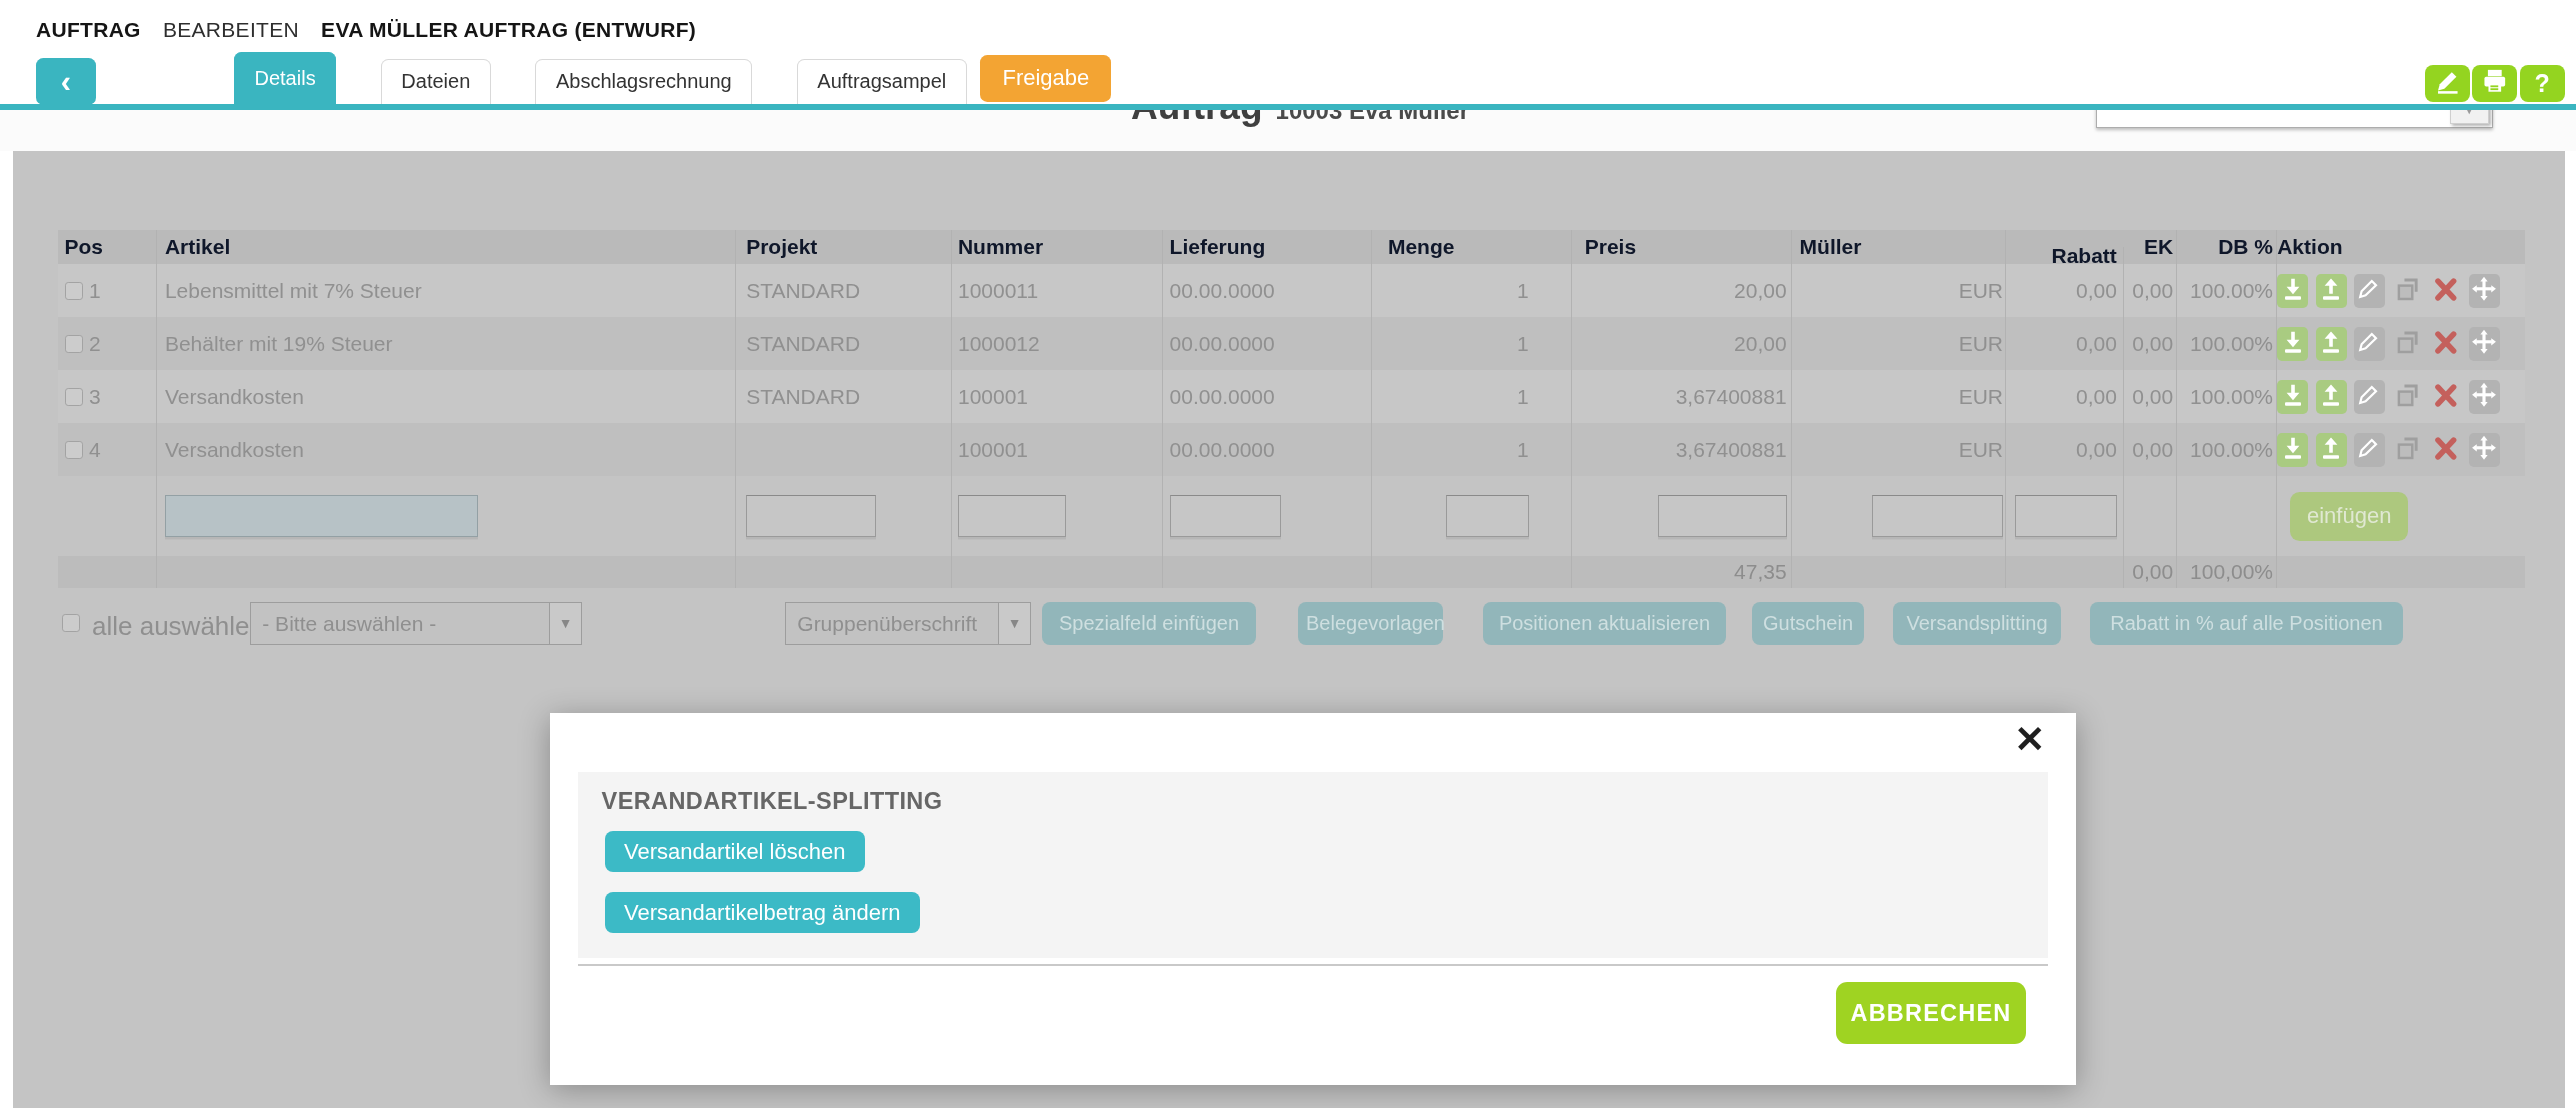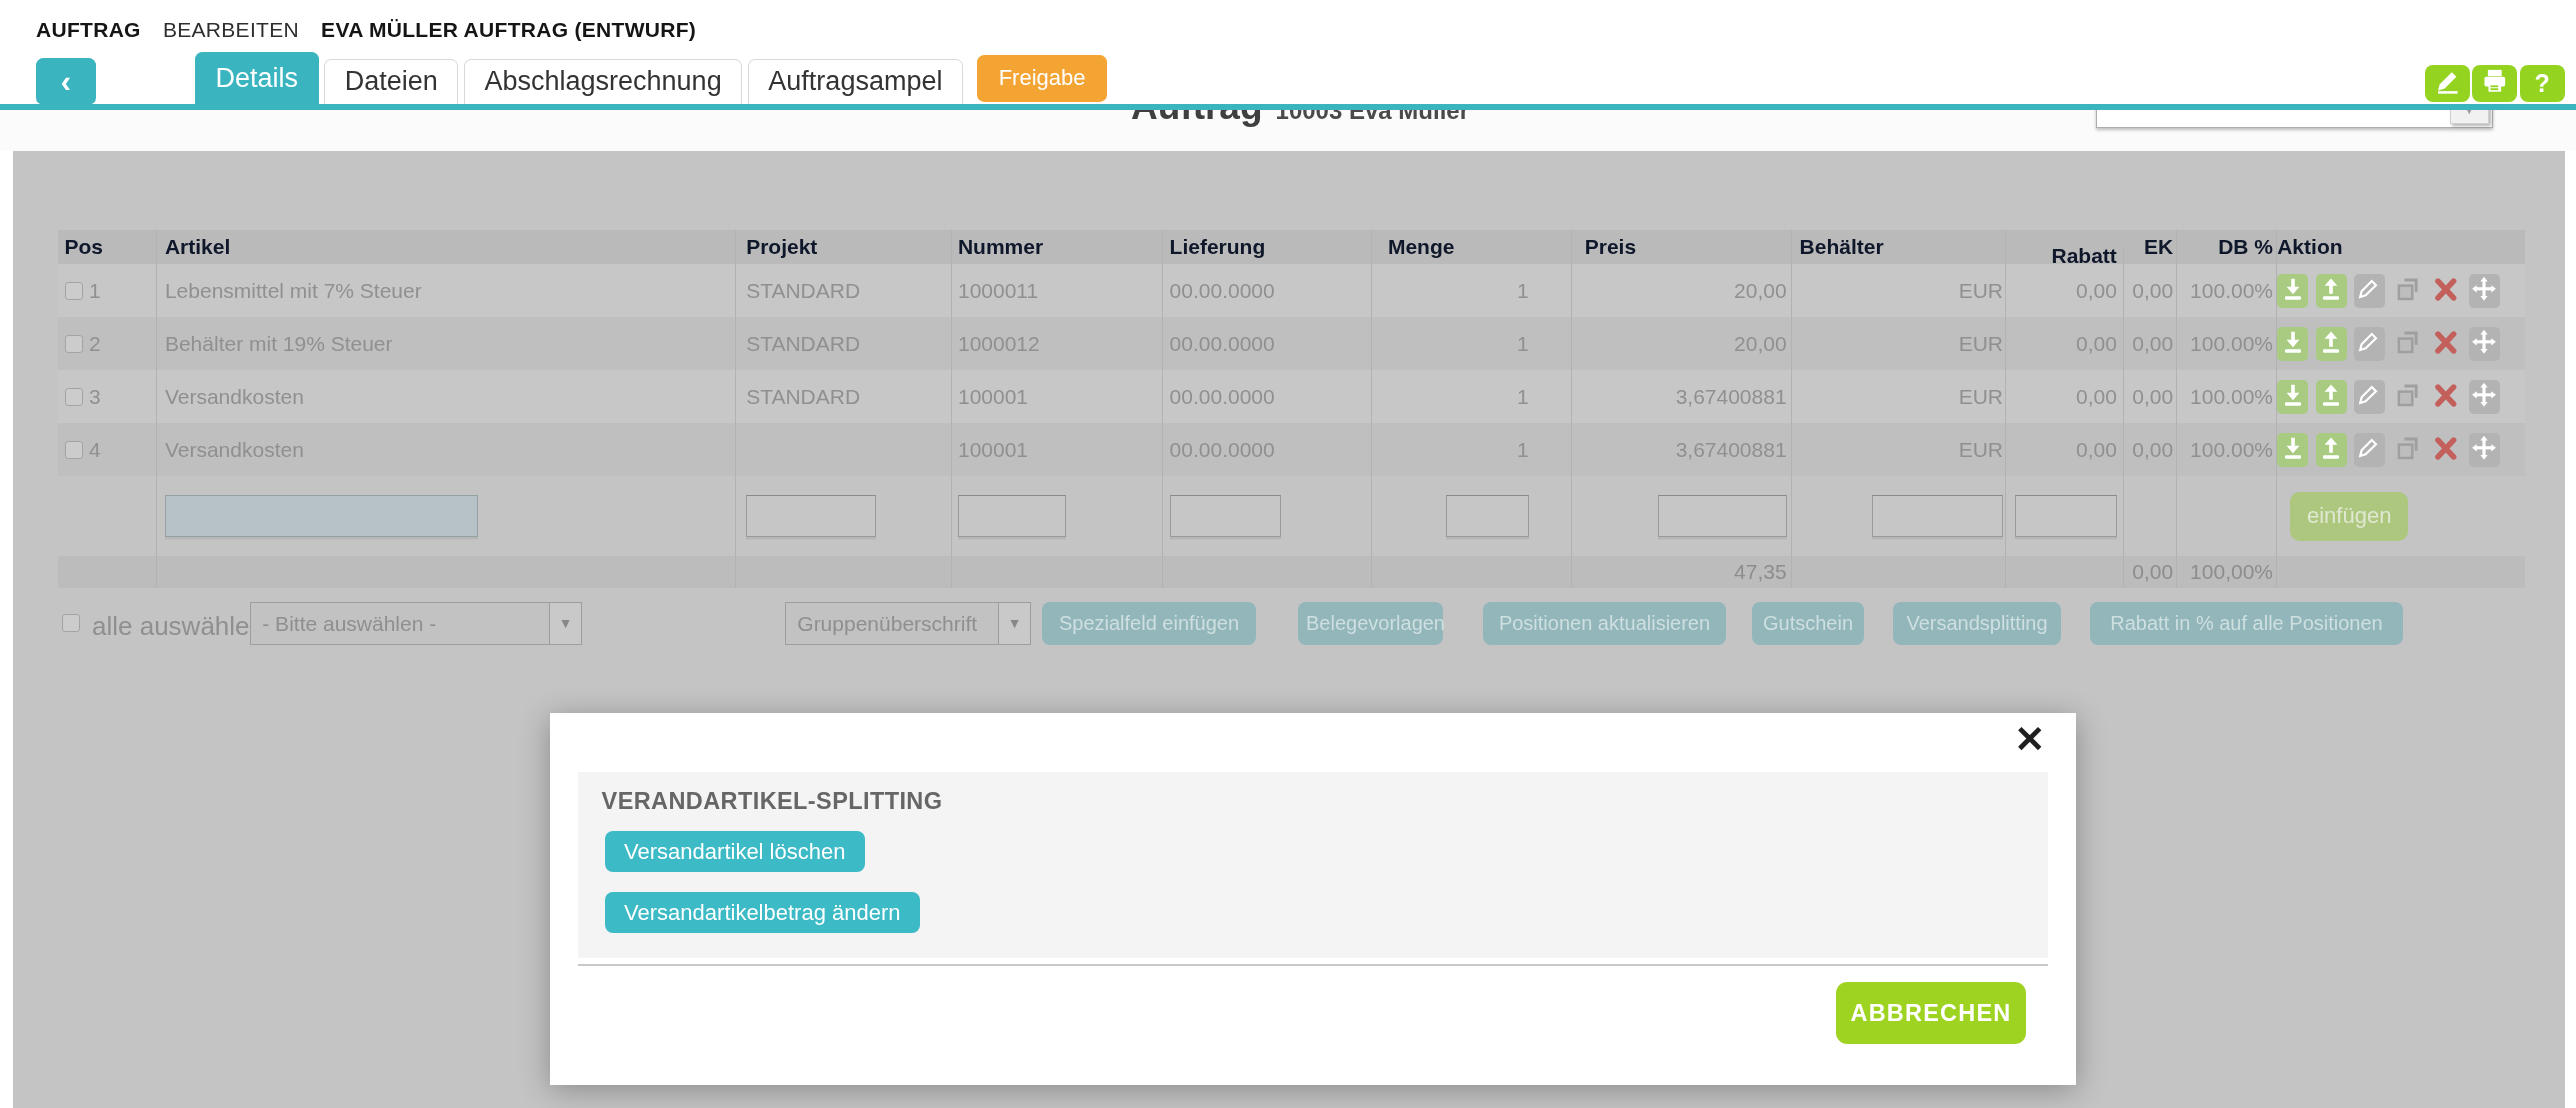--- a/index.html
+++ b/index.html
@@ -13,23 +13,23 @@
   
   .app-header{position:absolute;left:0;top:0;right:0;height:110px;background:#fff;z-index:40;padding-left:45px;}
   .teal-bar{position:absolute;left:0;right:0;bottom:0;height:6.5px;background:#3ab5c0;}
   .breadcrumb{position:absolute;left:36px;top:18px;font-size:21px;letter-spacing:0.3px;white-space:nowrap;}
   .bc-section{font-weight:bold;color:#151515;margin-right:16px;}
   .bc-action{color:#2e2e2e;margin-right:16px;}
   .bc-title{font-weight:bold;color:#151515;}
   .back-btn{position:absolute;left:36px;top:58px;width:60px;height:47px;border:none;border-radius:7.3px;
     background:#3ab5c0;color:#fff;font-size:31px;font-weight:bold;line-height:42px;cursor:pointer;}
   .tabs{position:absolute;left:195px;bottom:6.5px;display:flex;align-items:flex-end;gap:5.7px;}
-  .tab{height:45px;display:flex;align-items:center;padding:0 19.5px;font-size:27px;color:#333;
+  .tab{height:45px;display:flex;align-items:center;padding:0 19.5px;font-size:20px;color:#333;
     background:#fff;border:1.6px solid #d9d9d9;border-bottom:none;border-radius:7.3px 7.3px 0 0;
-    box-sizing:border-box;white-space:nowrap;cursor:pointer;}
+    box-sizing:border-box;white-space:nowrap;cursor:pointer;margin-left:39px;}
   .tab.active{height:52px;background:#3ab5c0;border-color:#3ab5c0;color:#fff;}
   .freigabe-btn{height:47px;margin-left:8px;padding:0 22px;border:none;border-radius:7.3px;
     background:#f3a433;color:#fff;font-size:22px;cursor:pointer;margin-bottom:1.6px;}
   .header-icons{position:absolute;right:11.3px;top:65px;display:flex;gap:2.4px;}
   .hicon{width:45px;height:37px;border:none;border-radius:8px;background:#94d420;color:#fff;
     display:flex;align-items:center;justify-content:center;font-size:25px;font-weight:bold;cursor:pointer;padding:0;}
   
   .subheader{position:absolute;left:0;top:110px;right:0;height:41px;background:#fbfbfb;overflow:hidden;z-index:30;}
   .clipped-heading{position:absolute;left:1131px;top:-24px;white-space:nowrap;color:#3f3f3f;}
   .clipped-heading .big{font-size:37px;font-weight:bold;}
@@ -154,21 +154,21 @@
 <div class="content">
   <div class="postable" id="postable">
       <div class="trow thead">
         <div class="cell al" style="width: 99px; padding-left: 6.5px;">Pos</div>
         <div class="cell al" style="width: 580px; padding-left: 8px;">Artikel</div>
         <div class="cell al" style="width: 216px; padding-left: 9.7px;">Projekt</div>
         <div class="cell al" style="width: 211px; padding-left: 5.7px;">Nummer</div>
         <div class="cell al" style="width: 209px; padding-left: 6.5px;">Lieferung</div>
         <div class="cell al" style="width: 200px; padding-left: 16px;">Menge</div>
         <div class="cell al" style="width: 220px; padding-left: 13px;">Preis</div>
-        <div class="cell al" style="width: 215px; padding-left: 8px;">Behälter</div>
+        <div class="cell al" style="width: 215px; padding-left: 8px;">Müller</div>
         <div class="cell ar" style="width: 118px; padding-right: 6.5px; margin-top: 17px;">Rabatt</div>
         <div class="cell ar" style="width: 53px; padding-right: 3.2px;">EK</div>
         <div class="cell ar" style="width: 100px; padding-right: 3.2px;">DB %</div>
         <div class="cell al" style="width: 248px; padding-left: 0px;">Aktion</div>
       </div>
       <div class="trow tr">
         <div class="cell al" style="width: 99px; padding-left: 6.5px;">
           <div class="cb"></div>
           <span class="posnum">1</span>
         </div>

